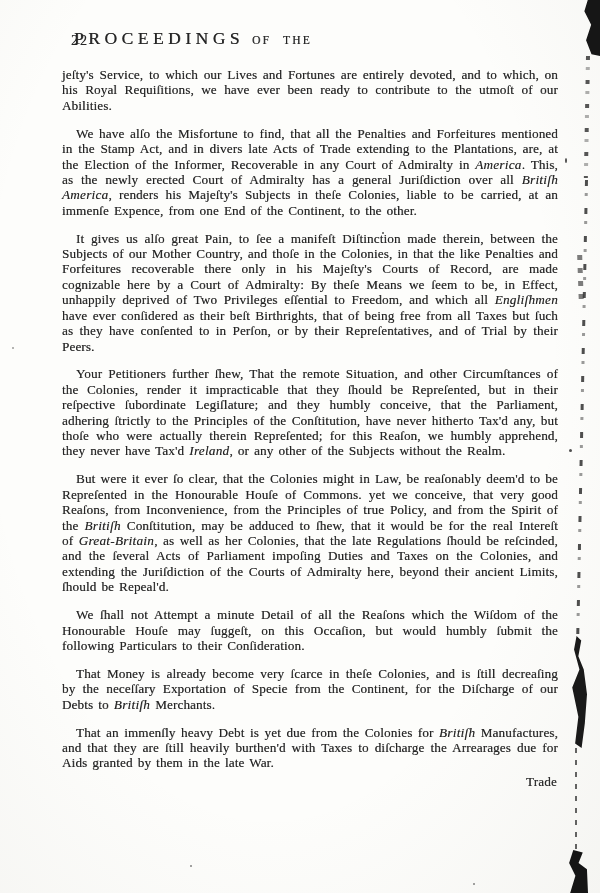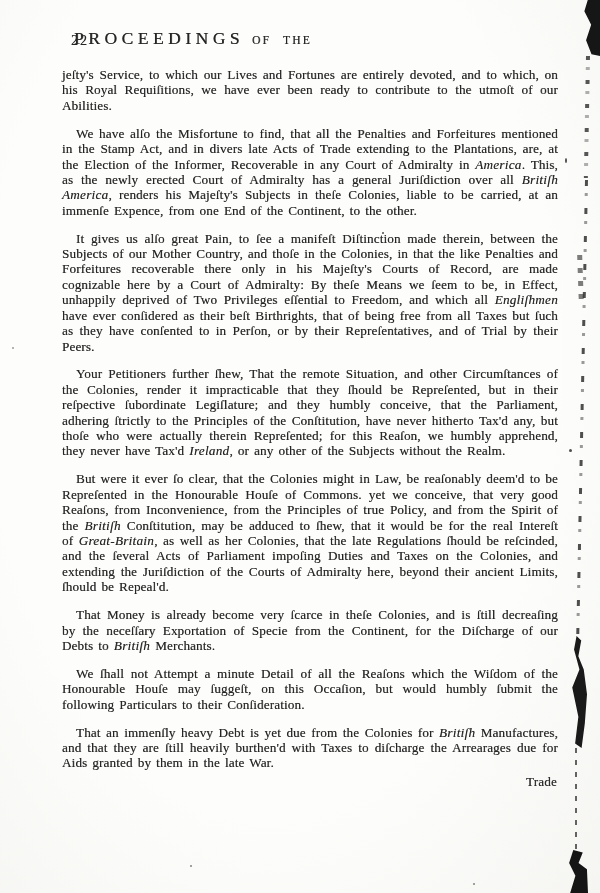--- a/index.html
+++ b/index.html
@@ -147,22 +147,22 @@
       <span class="title-main">PROCEEDINGS</span><span class="title-small">OF THE</span>
     </div>
   </header>
 
   <main id="text-block" class="text-block">
       <p class="para"><span>jeſty's Service, to which our Lives and Fortunes are entirely devoted, and to which, on his Royal Requiſitions, we have ever been ready to contribute to the utmoſt of our Abilities.</span></p>
       <p class="para indent"><span>We have alſo the Misfortune to find, that all the Penalties and Forfeitures mentioned in the Stamp Act, and in divers late Acts of Trade extending to the Plantations, are, at the Election of the Informer, Recoverable in any Court of Admiralty in </span><em>America</em><span>. This, as the newly erected Court of Admiralty has a general Juriſdiction over all </span><em>Britiſh America</em><span>, renders his Majeſty's Subjects in theſe Colonies, liable to be carried, at an immenſe Expence, from one End of the Continent, to the other.</span></p>
       <p class="para indent"><span>It gives us alſo great Pain, to ſee a manifeſt Diſtinction made therein, between the Subjects of our Mother Country, and thoſe in the Colonies, in that the like Penalties and Forfeitures recoverable there only in his Majeſty's Courts of Record, are made cognizable here by a Court of Admiralty: By theſe Means we ſeem to be, in Effect, unhappily deprived of Two Privileges eſſential to Freedom, and which all </span><em>Engliſhmen</em><span> have ever conſidered as their beſt Birthrights, that of being free from all Taxes but ſuch as they have conſented to in Perſon, or by their Repreſentatives, and of Trial by their Peers.</span></p>
       <p class="para indent"><span>Your Petitioners further ſhew, That the remote Situation, and other Circumſtances of the Colonies, render it impracticable that they ſhould be Repreſented, but in their reſpective ſubordinate Legiſlature; and they humbly conceive, that the Parliament, adhering ſtrictly to the Principles of the Conſtitution, have never hitherto Tax'd any, but thoſe who were actually therein Repreſented; for this Reaſon, we humbly apprehend, they never have Tax'd </span><em>Ireland</em><span>, or any other of the Subjects without the Realm.</span></p>
       <p class="para indent"><span>But were it ever ſo clear, that the Colonies might in Law, be reaſonably deem'd to be Repreſented in the Honourable Houſe of Commons. yet we conceive, that very good Reaſons, from Inconvenience, from the Principles of true Policy, and from the Spirit of the </span><em>Britiſh</em><span> Conſtitution, may be adduced to ſhew, that it would be for the real Intereſt of </span><em>Great-Britain</em><span>, as well as her Colonies, that the late Regulations ſhould be reſcinded, and the ſeveral Acts of Parliament impoſing Duties and Taxes on the Colonies, and extending the Juriſdiction of the Courts of Admiralty here, beyond their ancient Limits, ſhould be Repeal'd.</span></p>
+      <p class="para indent"><span>We ſhall not Attempt a minute Detail of all the Reaſons which the Wiſdom of the Honourable Houſe may ſuggeſt, on this Occaſion, but would humbly ſubmit the following Particulars to their Conſideration.</span></p>
       <p class="para indent"><span>That Money is already become very ſcarce in theſe Colonies, and is ſtill decreaſing by the neceſſary Exportation of Specie from the Continent, for the Diſcharge of our Debts to </span><em>Britiſh</em><span> Merchants.</span></p>
-      <p class="para indent"><span>We ſhall not Attempt a minute Detail of all the Reaſons which the Wiſdom of the Honourable Houſe may ſuggeſt, on this Occaſion, but would humbly ſubmit the following Particulars to their Conſideration.</span></p>
       <p class="para indent"><span>That an immenſly heavy Debt is yet due from the Colonies for </span><em>Britiſh</em><span> Manufactures, and that they are ſtill heavily burthen'd with Taxes to diſcharge the Arrearages due for Aids granted by them in the late War.</span></p>
     </main>
 
   <div class="catchword">Trade</div>
 
   <div class="artifact art-blob-top"></div>
   <div class="artifact art-speckle-top"></div>
   <div class="artifact art-squiggle"></div>
   <div class="artifact art-line-mid"></div>
   <div class="artifact art-blob-mid"></div>

